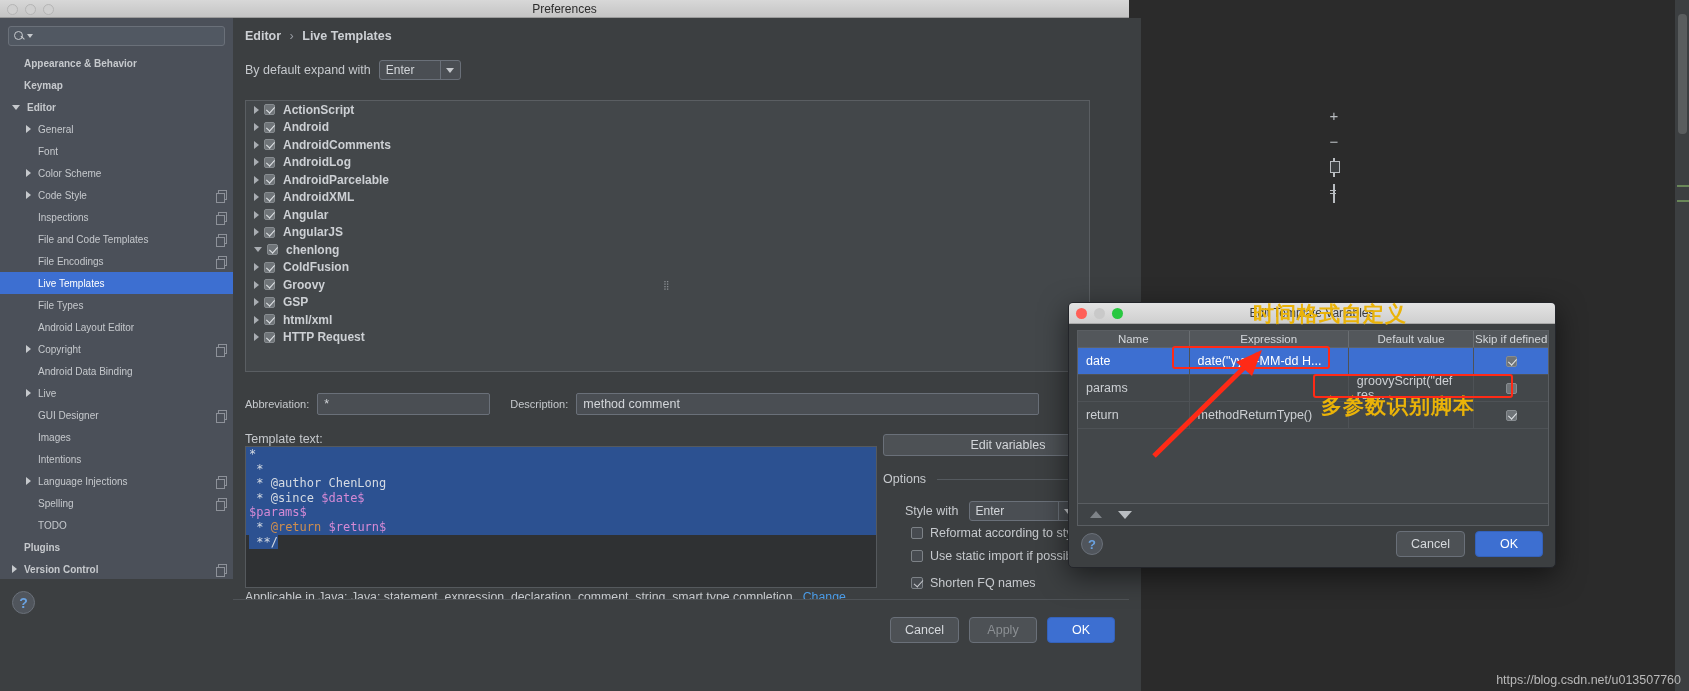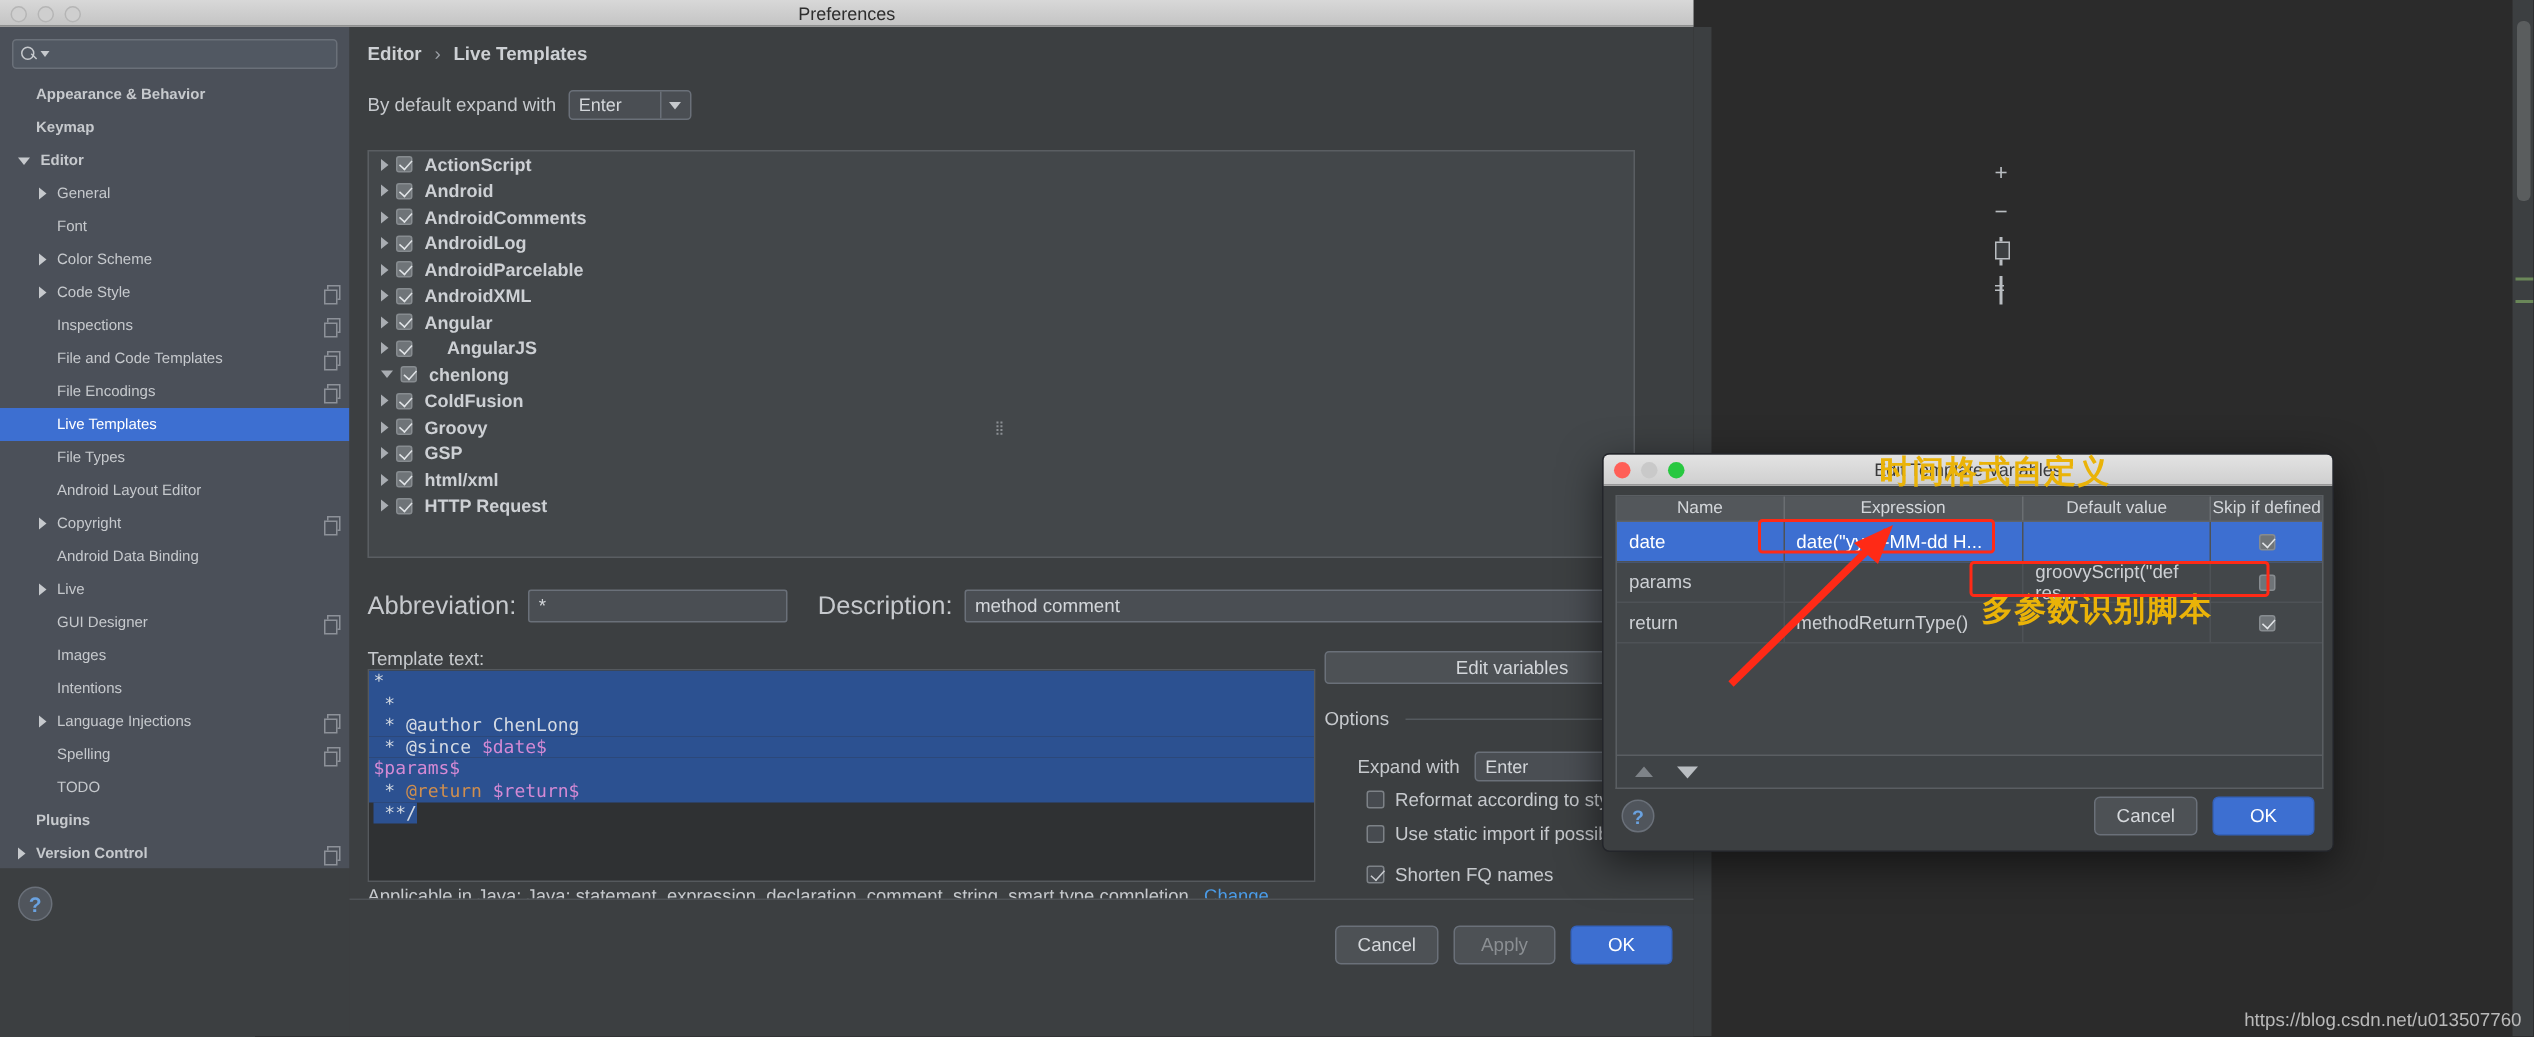--- a/index.html
+++ b/index.html
@@ -141,21 +141,21 @@
   
   .listtools { position:absolute; left:1087px; top:90px; width:28px; display:flex; flex-direction:column; gap:10px; align-items:center; }
   .ltool { width:16px; height:16px; position:relative; color:#b9bdc1; font-size:15px; line-height:15px; text-align:center; }
   .ico-copy { width:10px;height:12px;border:1.3px solid #b9bdc1; position:relative; margin:2px auto; }
   .ico-copy::after { content:""; position:absolute; left:-4px; top:2px; width:8px;height:10px;border:1.3px solid #b9bdc1; background:#3c3f41; }
   .ico-doc { width:11px;height:13px;border:1.3px solid #b9bdc1; margin:1px auto; }
   .ico-doc::after { content:""; position:absolute; left:4px; top:4px; width:6px; height:1.2px; background:#b9bdc1; box-shadow:0 3px 0 #b9bdc1; }
 
   
   .field-row { position:absolute; left:12px; top:375px; display:flex; align-items:center; gap:8px; }
-  .flabel { font-size:17px; color:#c6c9cd; }
+  .flabel { font-size:11px; color:#c6c9cd; }
   .textfield {
     height:22px; background:#4a4e53; border:1px solid #6a7079; border-radius:2px;
     font-size:12.5px; color:#d3d6da; display:flex; align-items:center; padding:0 6px;
   }
 
   .tt-label { position:absolute; left:12px; top:414px; font-size:12.5px; color:#c6c9cd; }
   .editor {
     position:absolute; left:12px; top:428px; width:632px; height:142px;
     background:#2f3133; border:1px solid #55595d; overflow:hidden;
     font-family:"DejaVu Sans Mono", monospace; font-size:12px;
@@ -457,21 +457,21 @@
               <span style="margin-left: 3px;">AndroidXML</span>
             </div>
             <div class="tmpl-row">
               <span class="tri" style="visibility: visible;"></span>
               <span class="cb on"></span>
               <span style="margin-left: 3px;">Angular</span>
             </div>
             <div class="tmpl-row">
               <span class="tri" style="visibility: visible;"></span>
               <span class="cb on"></span>
-              <span style="margin-left: 18px;">AngularJS</span>
+              <span style="margin-left: 3px;">AngularJS</span>
             </div>
             <div class="tmpl-row">
               <span class="tri down" style="visibility: visible;"></span>
               <span class="cb on"></span>
               <span style="margin-left: 3px;">chenlong</span>
             </div>
             <div class="tmpl-row">
               <span class="tri" style="visibility: visible;"></span>
               <span class="cb on"></span>
               <span style="margin-left: 3px;">ColdFusion</span>
@@ -528,21 +528,21 @@
       <div class="applicable">
         <span>Applicable in Java; Java: statement, expression, declaration, comment, string, smart type completion...</span><a href="#">Change</a>
       </div>
 
       <div class="editvars-btn">Edit variables</div>
 
       <div class="options-title">Options</div>
       <div class="options-rule"></div>
 
       <div class="opt-row" style="left:672px; top:483px; gap:10px;">
-        <span>Expand with</span>
+        <span>Style with</span>
         <div class="combo" style="min-width:110px">
           <span class="val">Enter</span>
           <span class="btn"></span>
         </div>
       </div>
 
       <div class="opt-row" style="left:678px; top:508px;">
         <span class="ocb"></span>
         <span>Reformat according to style</span>
       </div>

